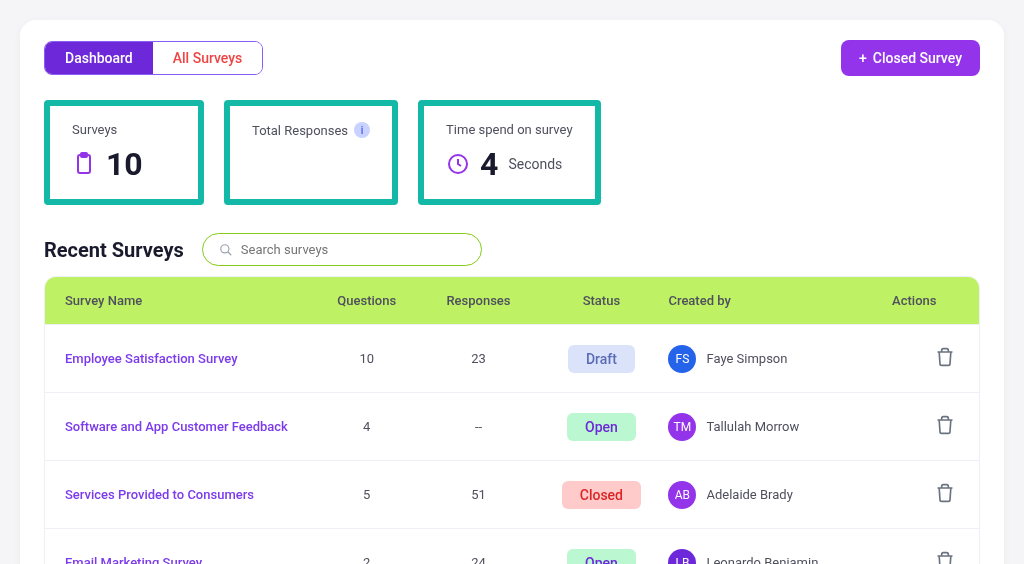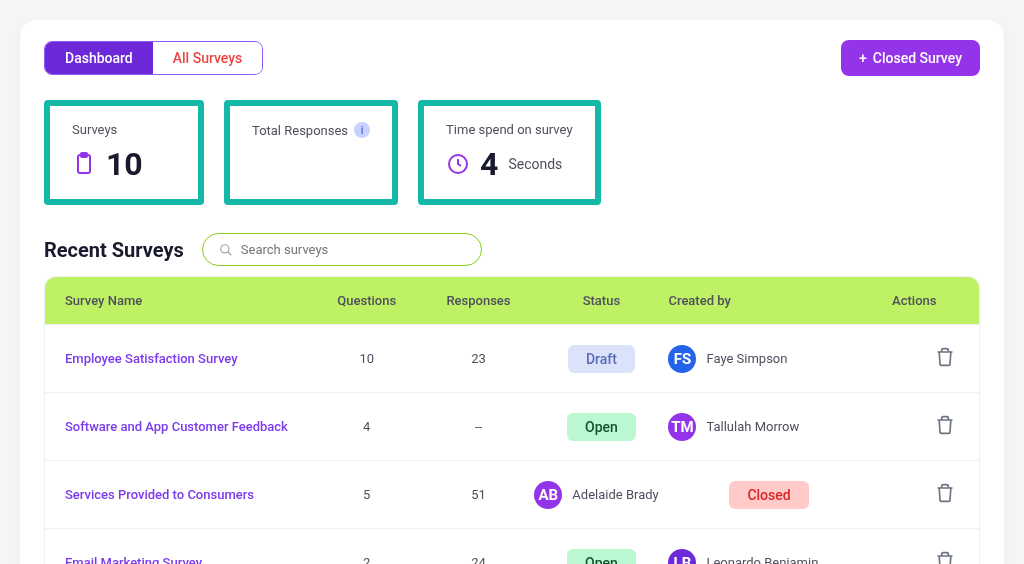--- a/index.html
+++ b/index.html
@@ -27,24 +27,24 @@
 .th{font-size:13px;color:#4f4f5e;font-weight:500}
 .th.center{text-align:center}
 .th.right{text-align:center}
 .trow{display:grid;grid-template-columns:2.2fr 1fr 1fr 1.2fr 1.8fr 0.8fr;padding:18px 20px;align-items:center;border-top:1px solid #edf0f5}
 .td{font-size:13px;color:#4f4f5e}
 .td.center{text-align:center}
 .td.right{text-align:right}
 .survey-name{color:#7c3aed;cursor:pointer;font-weight:500}
 .status-pill{display:inline-block;padding:6px 18px;border-radius:6px;font-size:14px;font-weight:500}
 .status-draft{background:#dbe3fb;color:#5b6bb5}
-.status-open{background:#bbf7d0;color:#14532d}
+.status-open{background:#bbf7d0;color:#6d28d9}
 .status-closed{background:#fecaca;color:#dc2626}
 .creator{display:flex;align-items:center;gap:10px}
-.avatar{width:28px;height:28px;border-radius:50%;display:flex;align-items:center;justify-content:center;color:#fff;font-size:15px;font-weight:700}
+.avatar{width:28px;height:28px;border-radius:50%;display:flex;align-items:center;justify-content:center;color:#fff;font-size:12px;font-weight:400}
 .icon-svg{width:24px;height:24px;stroke:#9333ea;fill:none;stroke-width:2}
 .trash-btn{background:none;border:none;cursor:pointer;padding:4px}
 .trash-icon{width:20px;height:20px;stroke:#6b7280;fill:none;stroke-width:2}
 .search-icon{width:14px;height:14px;stroke:#9ca3af;fill:none;stroke-width:2}
 </style>
 </head>
 <body>
 
 <div class="app">
   <div class="topbar">
@@ -140,25 +140,25 @@
         <svg class="trash-icon" viewBox="0 0 24 24">
                 <path d="M3 6h18M8 6V4a2 2 0 012-2h4a2 2 0 012 2v2M19 6l-1 14a2 2 0 01-2 2H8a2 2 0 01-2-2L5 6"></path>
               </svg>
       </button>
     </div>
         </div>
         <div class="trow">
     <div class="td survey-name">Services Provided to Consumers</div>
     <div class="td center">5</div>
     <div class="td center">51</div>
+    <div class="td center"><span class="status-pill status-closed">Closed</span></div>
     <div class="td creator">
       <div class="avatar" style="background:#9333ea">AB</div>
       <span>Adelaide Brady</span>
     </div>
-    <div class="td center"><span class="status-pill status-closed">Closed</span></div>
     <div class="td right">
       <button class="trash-btn">
         <svg class="trash-icon" viewBox="0 0 24 24">
                 <path d="M3 6h18M8 6V4a2 2 0 012-2h4a2 2 0 012 2v2M19 6l-1 14a2 2 0 01-2 2H8a2 2 0 01-2-2L5 6"></path>
               </svg>
       </button>
     </div>
         </div>
         <div class="trow">
     <div class="td survey-name">Email Marketing Survey</div>

